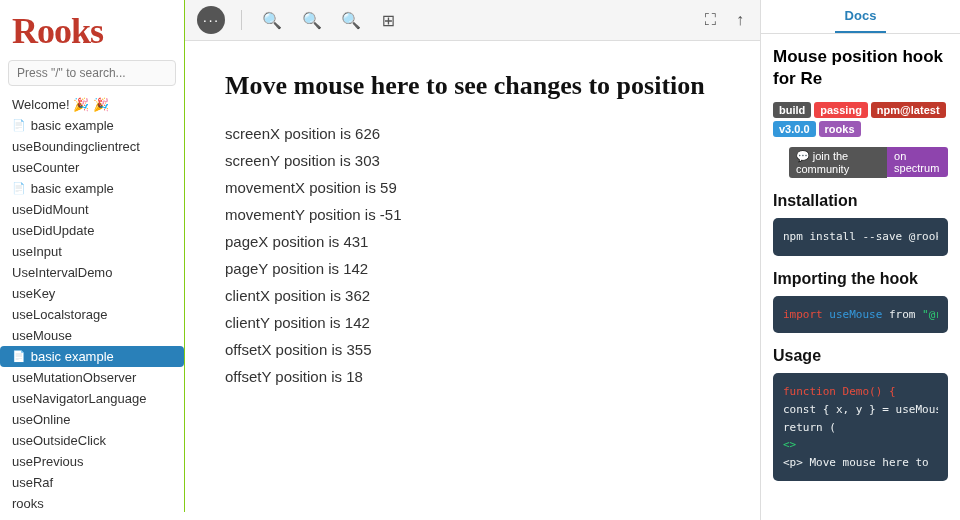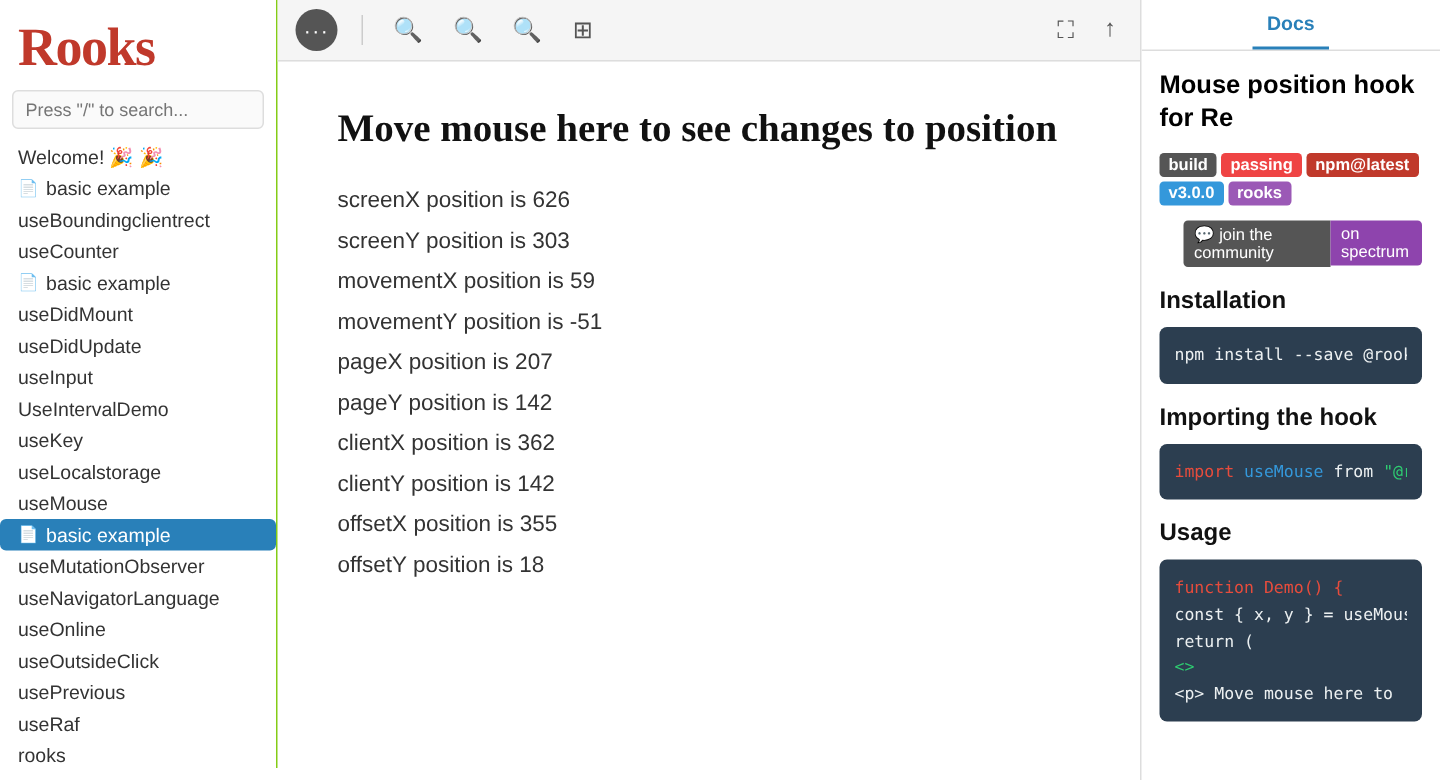--- a/index.html
+++ b/index.html
@@ -304,21 +304,21 @@
     <span class="toolbar-icon">↑</span>
   </div>
   <div id="content">
     <h1 class="main-heading">Move mouse here to see changes to position</h1>
     <div id="position-list">
 
     <p class="position-item">screenX position is 626</p>
         <p class="position-item">screenY position is 303</p>
         <p class="position-item">movementX position is 59</p>
         <p class="position-item">movementY position is -51</p>
-        <p class="position-item">pageX position is 207</p>
+        <p class="position-item">pageX position is 431</p>
         <p class="position-item">pageY position is 142</p>
         <p class="position-item">clientX position is 362</p>
         <p class="position-item">clientY position is 142</p>
         <p class="position-item">offsetX position is 355</p>
         <p class="position-item">offsetY position is 18</p>
       </div>
   </div>
 </div>
 
 <div id="right-panel">

